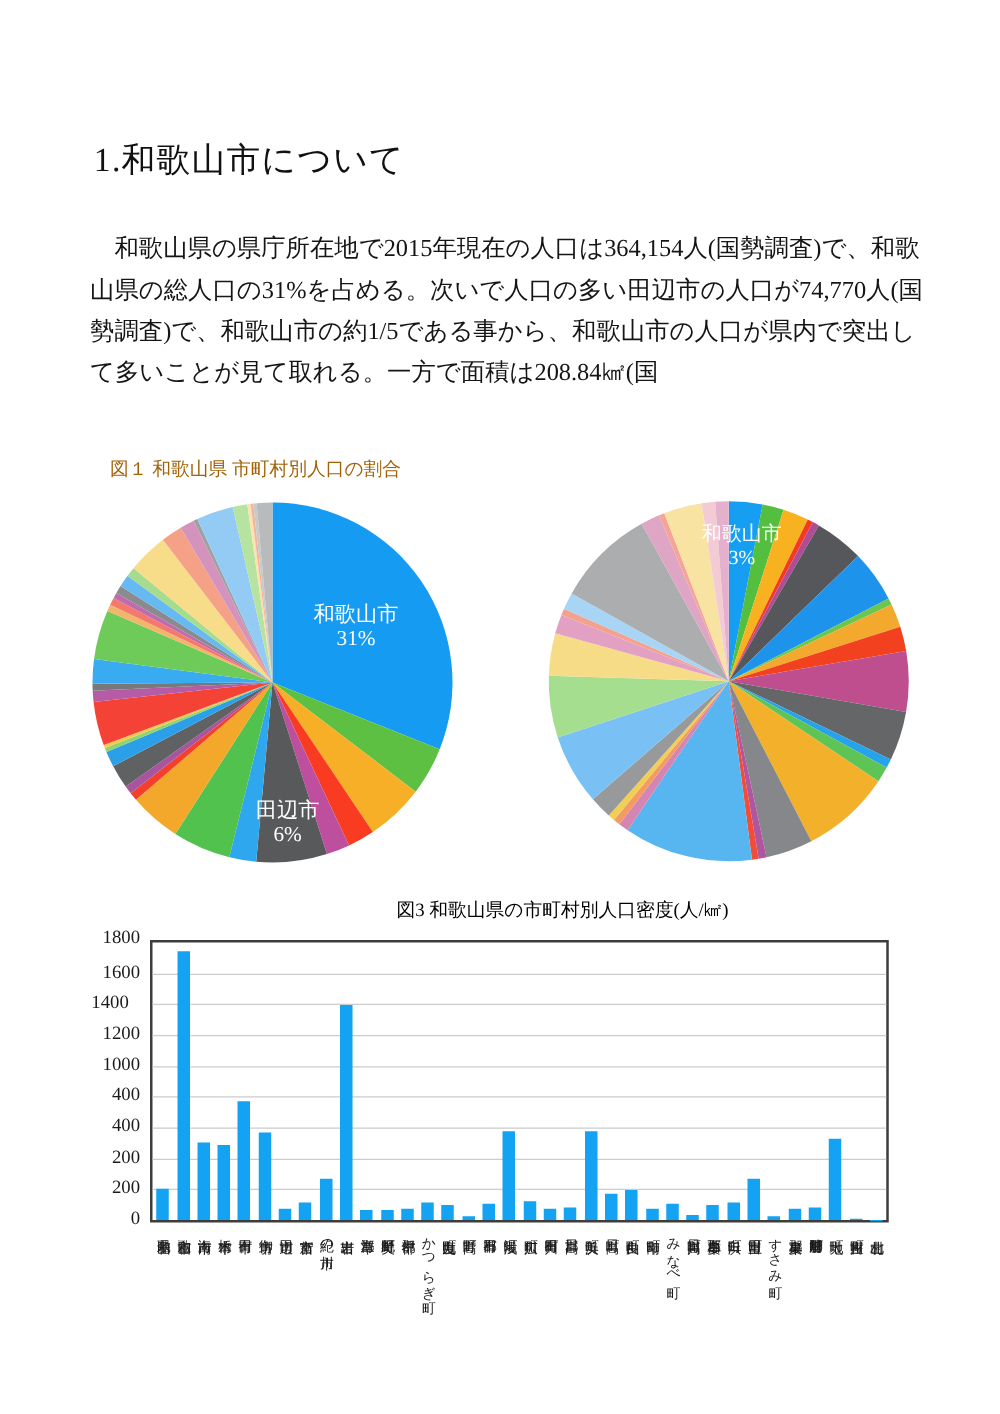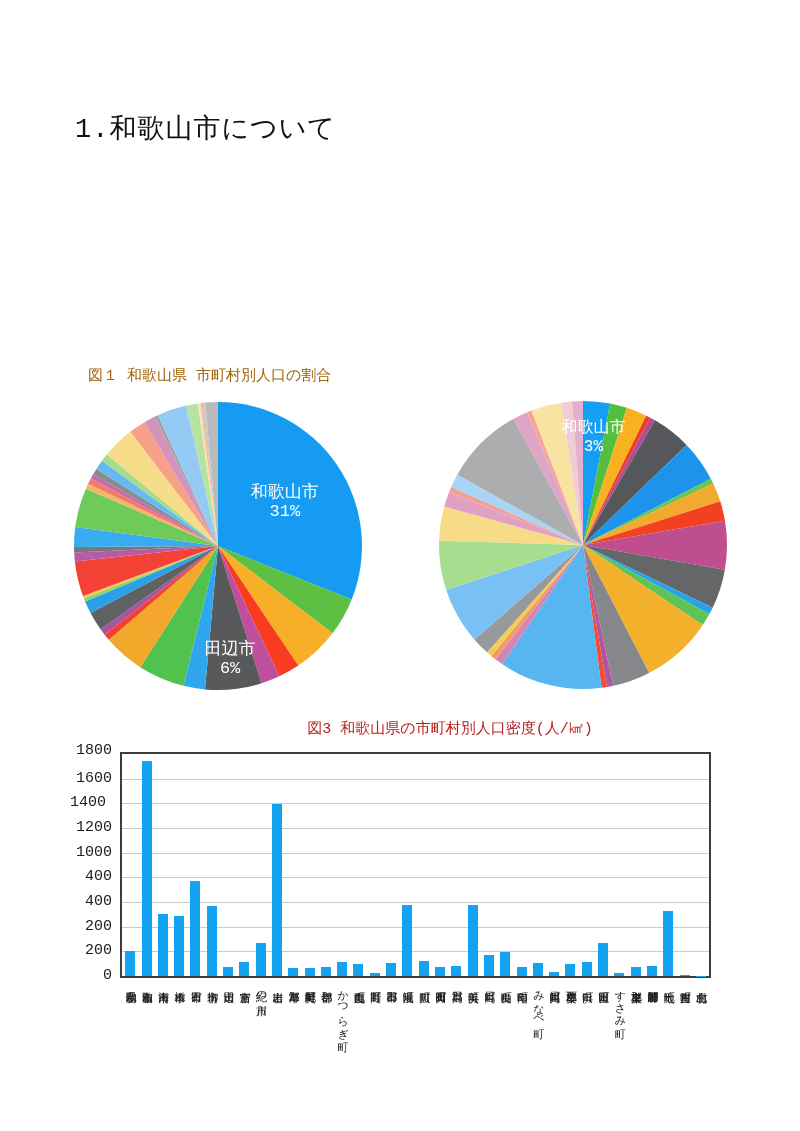--- a/index.html
+++ b/index.html
@@ -1,31 +1,31 @@
 <!DOCTYPE html>
 <html><head>
 <meta charset="utf-8">
 <style>
   html,body{margin:0;padding:0;background:#ffffff;}
   .page{
     position:relative;width:800px;height:1113px;background:#ffffff;overflow:hidden;
-    font-family:Liberation Mono, monospace;color:#111111;
+    font-family:Liberation Serif, serif;color:#111111;
   }
   .heading{
     position:absolute;left:75px;top:110px;margin:0;
     font-size:27px;font-weight:500;letter-spacing:1px;color:#111111;
   }
   .para{
     position:absolute;left:72px;top:183px;width:678px;margin:0;
     font-size:19.5px;line-height:33px;color:#151515;
   }
   .fig-title{position:absolute;font-size:15px;color:#a16207;white-space:nowrap;}
   #fig1-title{left:88px;top:366px;}
   #fig2-title{left:449px;top:366px;}
-  #fig3-title{position:absolute;left:120px;top:719px;width:660px;text-align:center;font-size:15px;color:#b91c1c;}
+  #fig3-title{position:absolute;left:120px;top:719px;width:660px;text-align:center;font-size:15px;color:#000000;}
   svg.pie{position:absolute;}
   #pie1{left:73px;top:401px;}
   #pie2{left:438px;top:400px;}
   .pie-label{fill:#ffffff;font-size:17px;text-anchor:middle;}
   #pie2 .pie-label{font-size:16px;}
   .plot{
     position:absolute;left:120px;top:752px;width:591px;height:226px;
     border:2px solid #3d3d3d;box-sizing:border-box;background:#ffffff;
   }
   .grid{position:absolute;height:1px;background:#cccccc;}
@@ -34,20 +34,21 @@
   .xtick{
     position:absolute;writing-mode:vertical-rl;text-orientation:upright;
     font-size:11px;line-height:13px;color:#1a1a1a;letter-spacing:0;
   }
 </style>
 </head>
 <body>
 
 <div class="page">
   <h1 class="heading">1.和歌山市について</h1>
+  <p class="para">　和歌山県の県庁所在地で2015年現在の人口は364,154人(国勢調査)で、和歌山県の総人口の31%を占める。次いで人口の多い田辺市の人口が74,770人(国勢調査)で、和歌山市の約1/5である事から、和歌山市の人口が県内で突出して多いことが見て取れる。一方で面積は208.84㎢(国</p>
 
   <div class="fig-title" id="fig1-title">図１ 和歌山県 市町村別人口の割合</div>
 
   <svg class="pie" id="pie1" width="290" height="290" viewBox="0 0 290 290">
       <path d="M 145 145 L 145.00 1.00 A 144 144 0 0 1 278.73 198.40 Z" fill="#169bf3"></path>
       <path d="M 145 145 L 278.73 198.40 A 144 144 0 0 1 259.52 232.30 Z" fill="#5ec043"></path>
       <path d="M 145 145 L 259.52 232.30 A 144 144 0 0 1 225.26 264.56 Z" fill="#f6af26"></path>
       <path d="M 145 145 L 225.26 264.56 A 144 144 0 0 1 206.29 275.30 Z" fill="#f93b22"></path>
       <path d="M 145 145 L 206.29 275.30 A 144 144 0 0 1 188.53 282.26 Z" fill="#be4f9e"></path>
       <path d="M 145 145 L 188.53 282.26 A 144 144 0 0 1 131.97 288.41 Z" fill="#58595b"></path>

